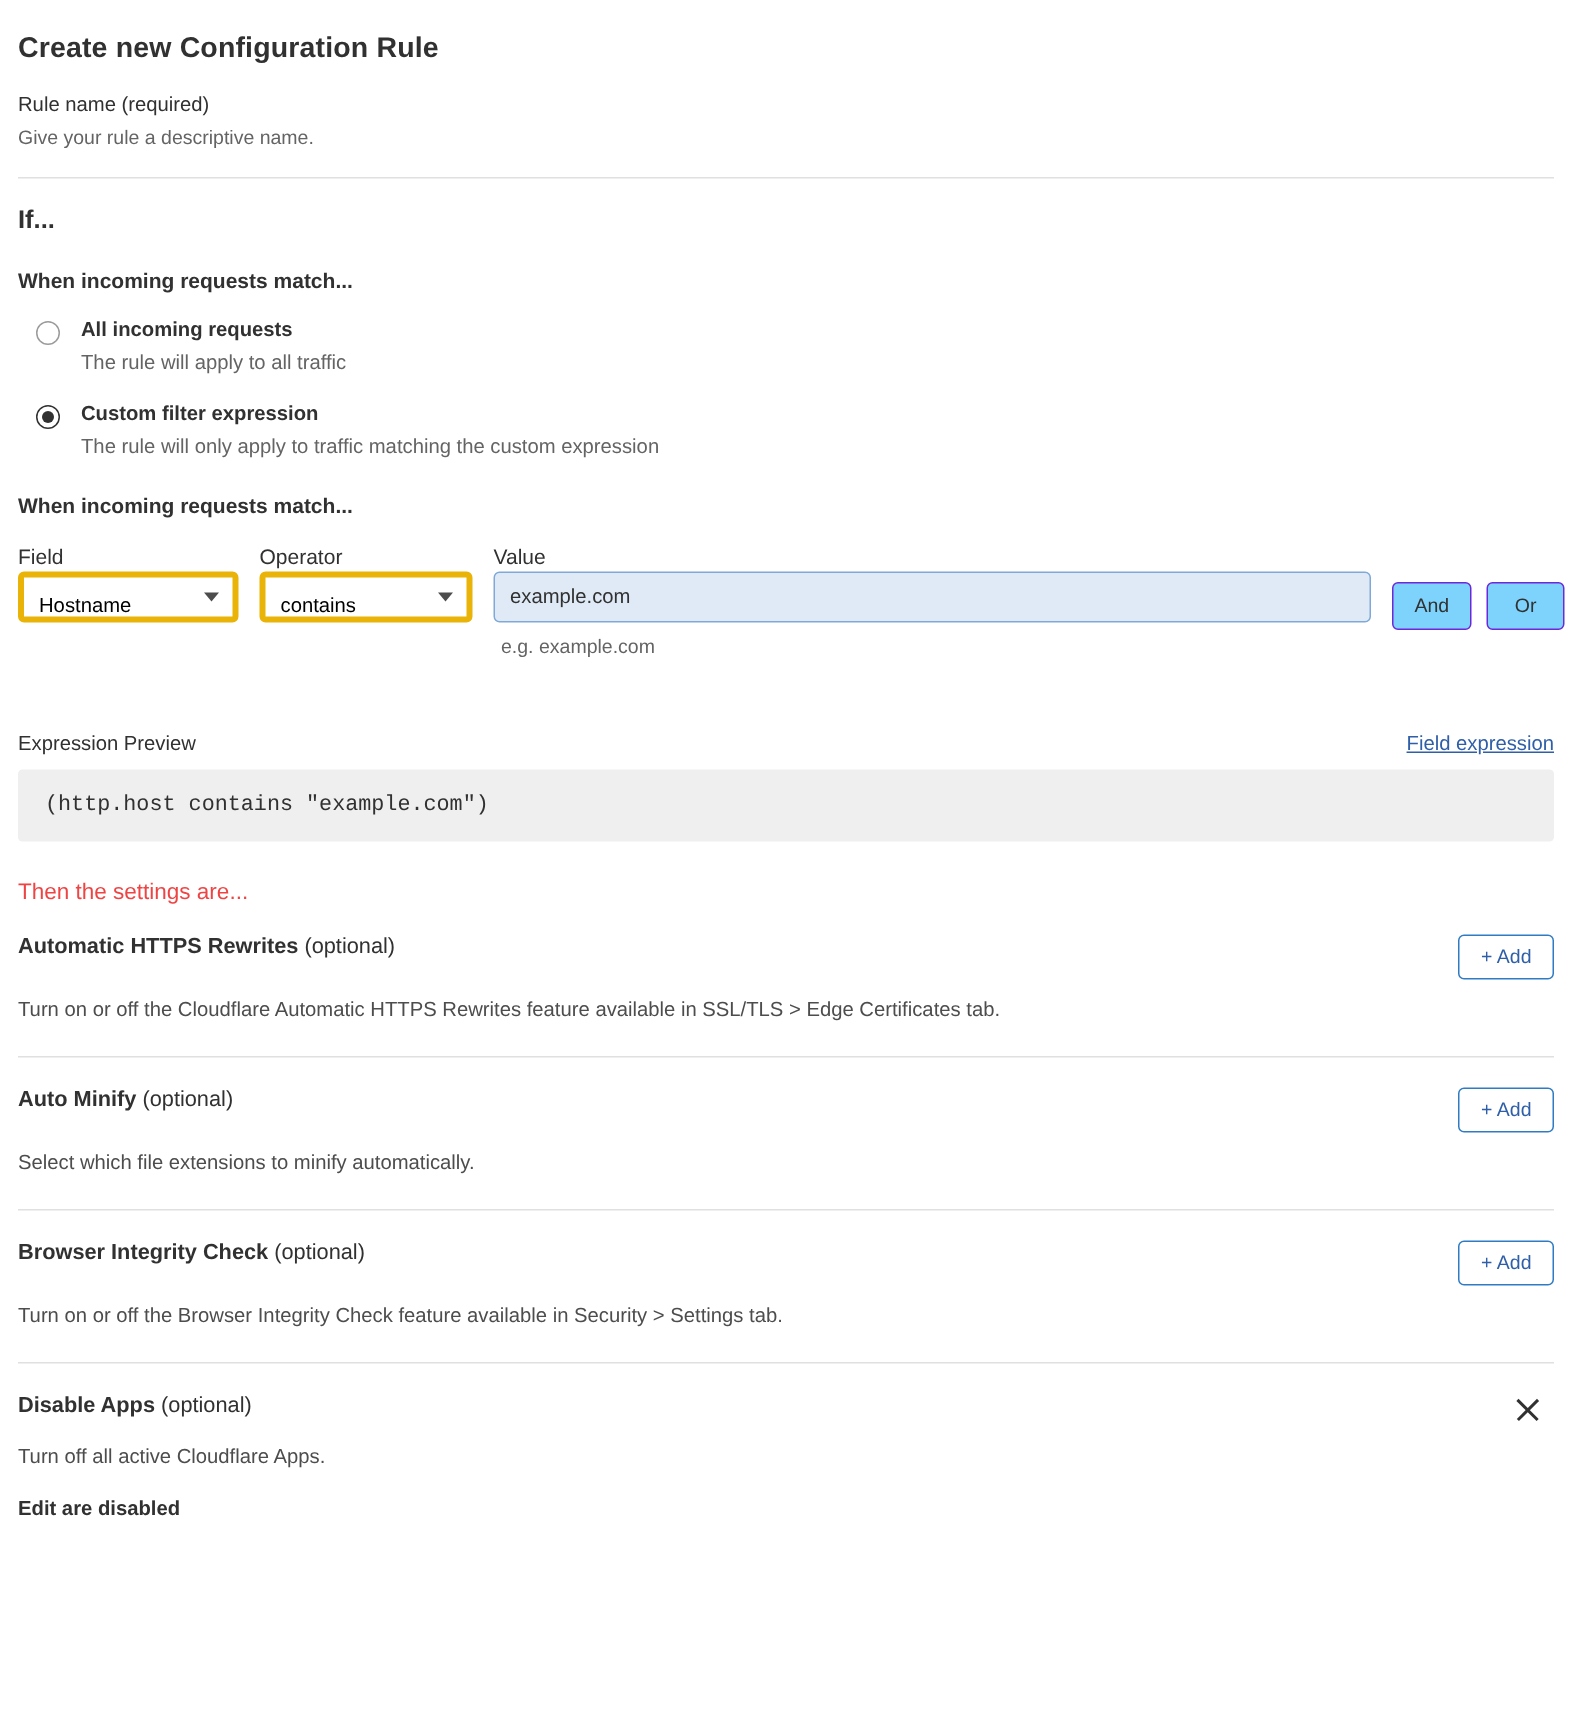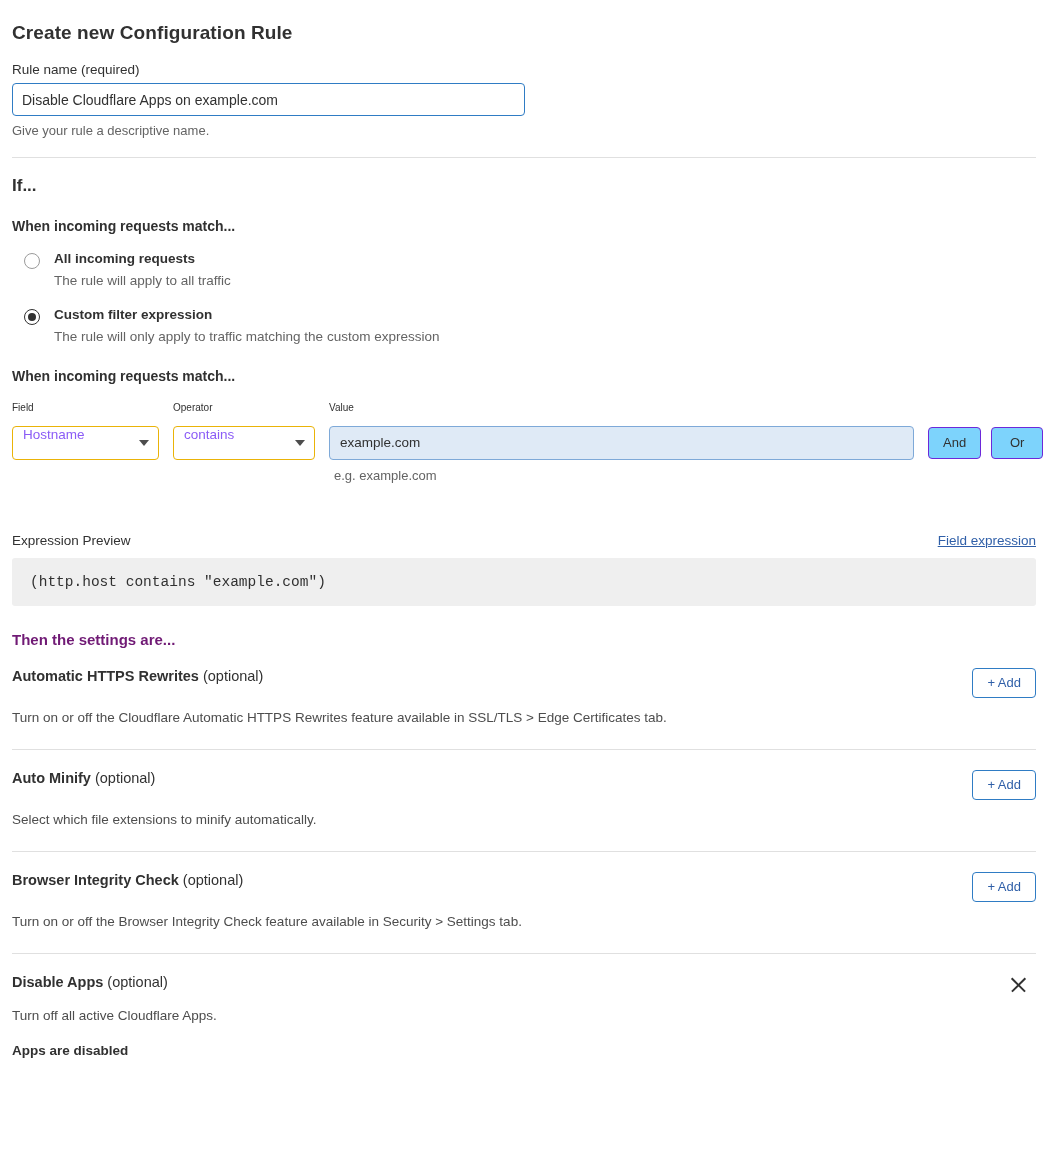--- a/index.html
+++ b/index.html
@@ -107,35 +107,35 @@
     line-height: 1.25;
   }
   .expr-row {
     display: flex;
     align-items: flex-start;
     margin-top: 18px;
     gap: 0;
   }
   .expr-col { margin-right: 14px; }
   .col-label {
-    font-size: 10px;
-    color: #313131;
-    margin-bottom: 13px;
+    font-size: 14px;
+    color: #313131;
+    margin-bottom: 2px;
   }
   .select {
     position: relative;
     height: 34px;
-    border: 1px solid #eab308;
+    border: 4px solid #eab308;
     border-radius: 4px;
     background: #fff;
     display: flex;
-    align-items: flex-start;
+    align-items: flex-end;
     padding: 0 28px 0 10px;
     font-size: 13.5px;
-    color: #8b5cf6;
+    color: #000000;
   }
   .select .caret {
     position: absolute;
     right: 9px;
     top: 50%;
     transform: translateY(-50%);
     width: 0; height: 0;
     border-left: 5px solid transparent;
     border-right: 5px solid transparent;
     border-top: 6px solid #4d4d4d;
@@ -195,22 +195,22 @@
     width: 1024px;
     background: #efefef;
     border-radius: 3px;
     padding: 16px 18px;
     font-family: "Liberation Mono", monospace;
     font-size: 14.5px;
     color: #313131;
   }
   .then-h {
     font-size: 15px;
-    font-weight: bold;
-    color: #701a75;
+    font-weight: normal;
+    color: #ef4444;
     margin-top: 25px;
   }
   .setting {
     padding-top: 20px;
     position: relative;
     width: 1024px;
   }
   .setting-head {
     display: flex;
     justify-content: space-between;
@@ -274,21 +274,20 @@
   }
 </style>
 </head>
 <body>
 
 <div class="page">
 
   <div class="page-title">Create new Configuration Rule</div>
 
   <div class="field-label">Rule name (required)</div>
-  <input class="text-input" value="Disable Cloudflare Apps on example.com" style="">
   <div class="help-text">Give your rule a descriptive name.</div>
 
   <div class="divider"></div>
 
   <div class="section-h">If...</div>
   <div class="sub-h">When incoming requests match...</div>
 
   <div class="radio-row">
     <div class="radio"></div>
     <div>
@@ -382,16 +381,16 @@
 
   <div class="setting">
     <div class="setting-head">
       <div class="setting-title">
         <b>Disable Apps</b>
         <span class="opt">(optional)</span>
       </div>
       <div class="close-x"></div>
     </div>
     <div class="setting-desc">Turn off all active Cloudflare Apps.</div>
-    <div class="status-line">Apps are disabled</div>
+    <div class="status-line">Edit are disabled</div>
   </div>
 
 </div>
 
 </body></html>

